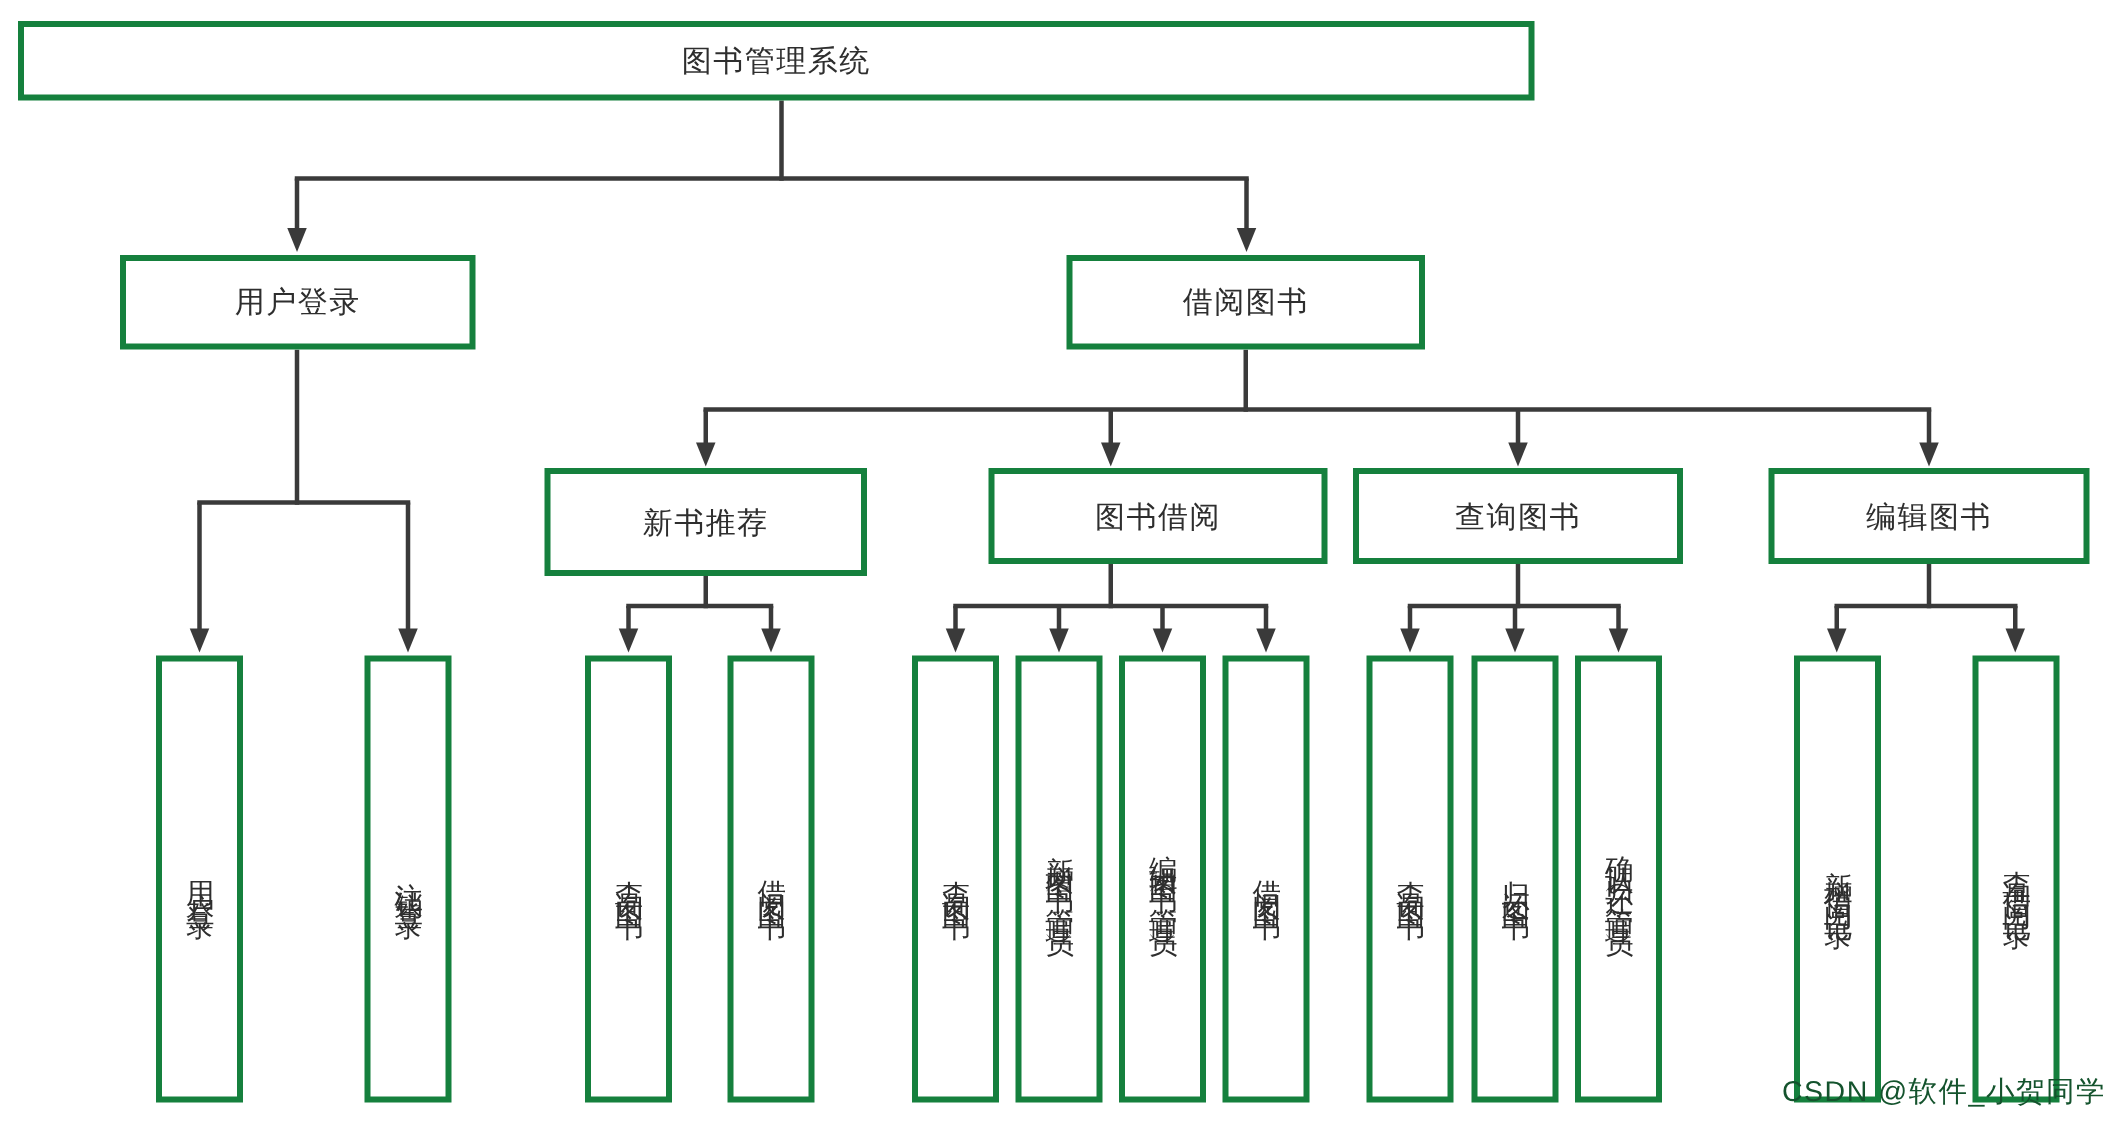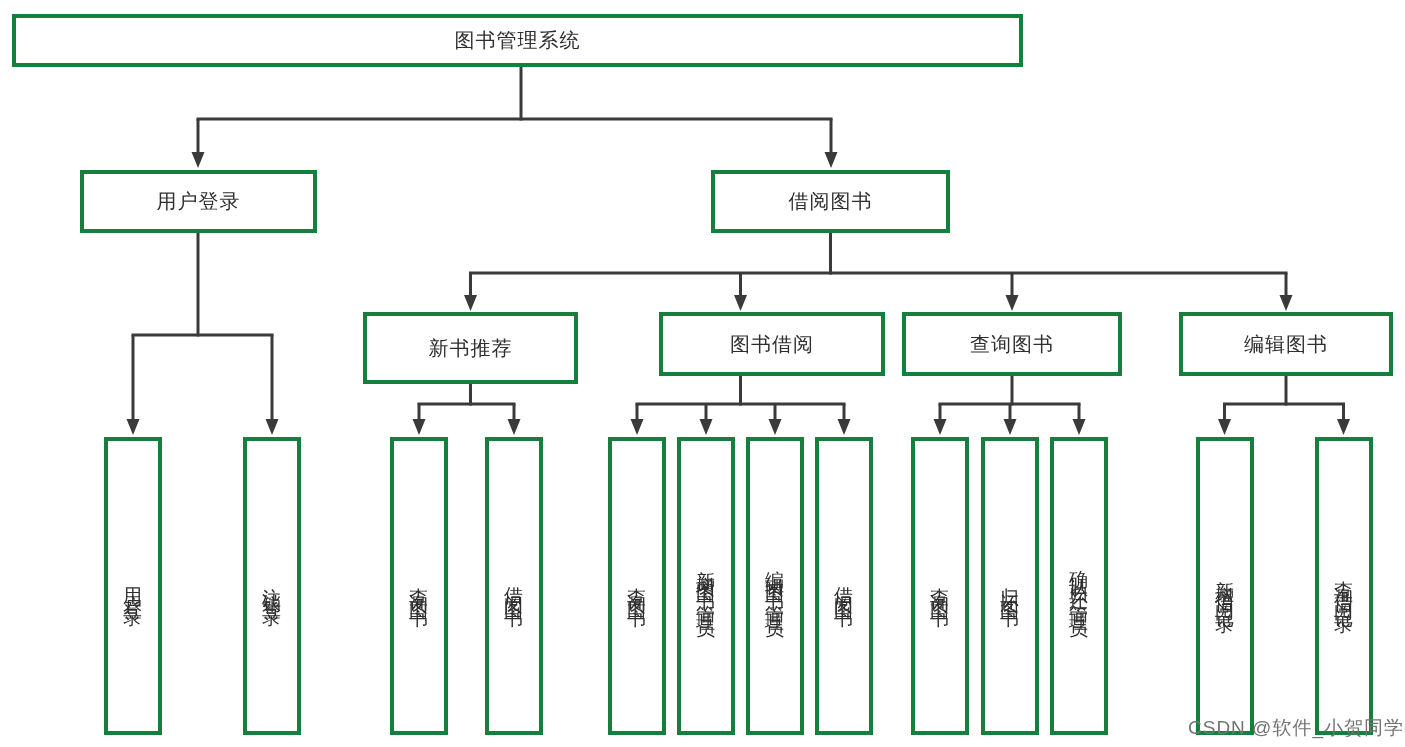--- a/index.html
+++ b/index.html
@@ -27,21 +27,21 @@
     writing-mode:vertical-rl;
     text-orientation:mixed;
     font-size:19px;
     letter-spacing:7px;
     line-height:1;
   }
   .watermark{
     position:absolute;
     left:1188px;top:715px;
     font-size:19px;
-    color:#737373;
+    color:#14532d;
     letter-spacing:1px;
     white-space:nowrap;
     z-index:5;
   }
 </style>
 </head>
 <body>
 
 <div id="stage">
 

